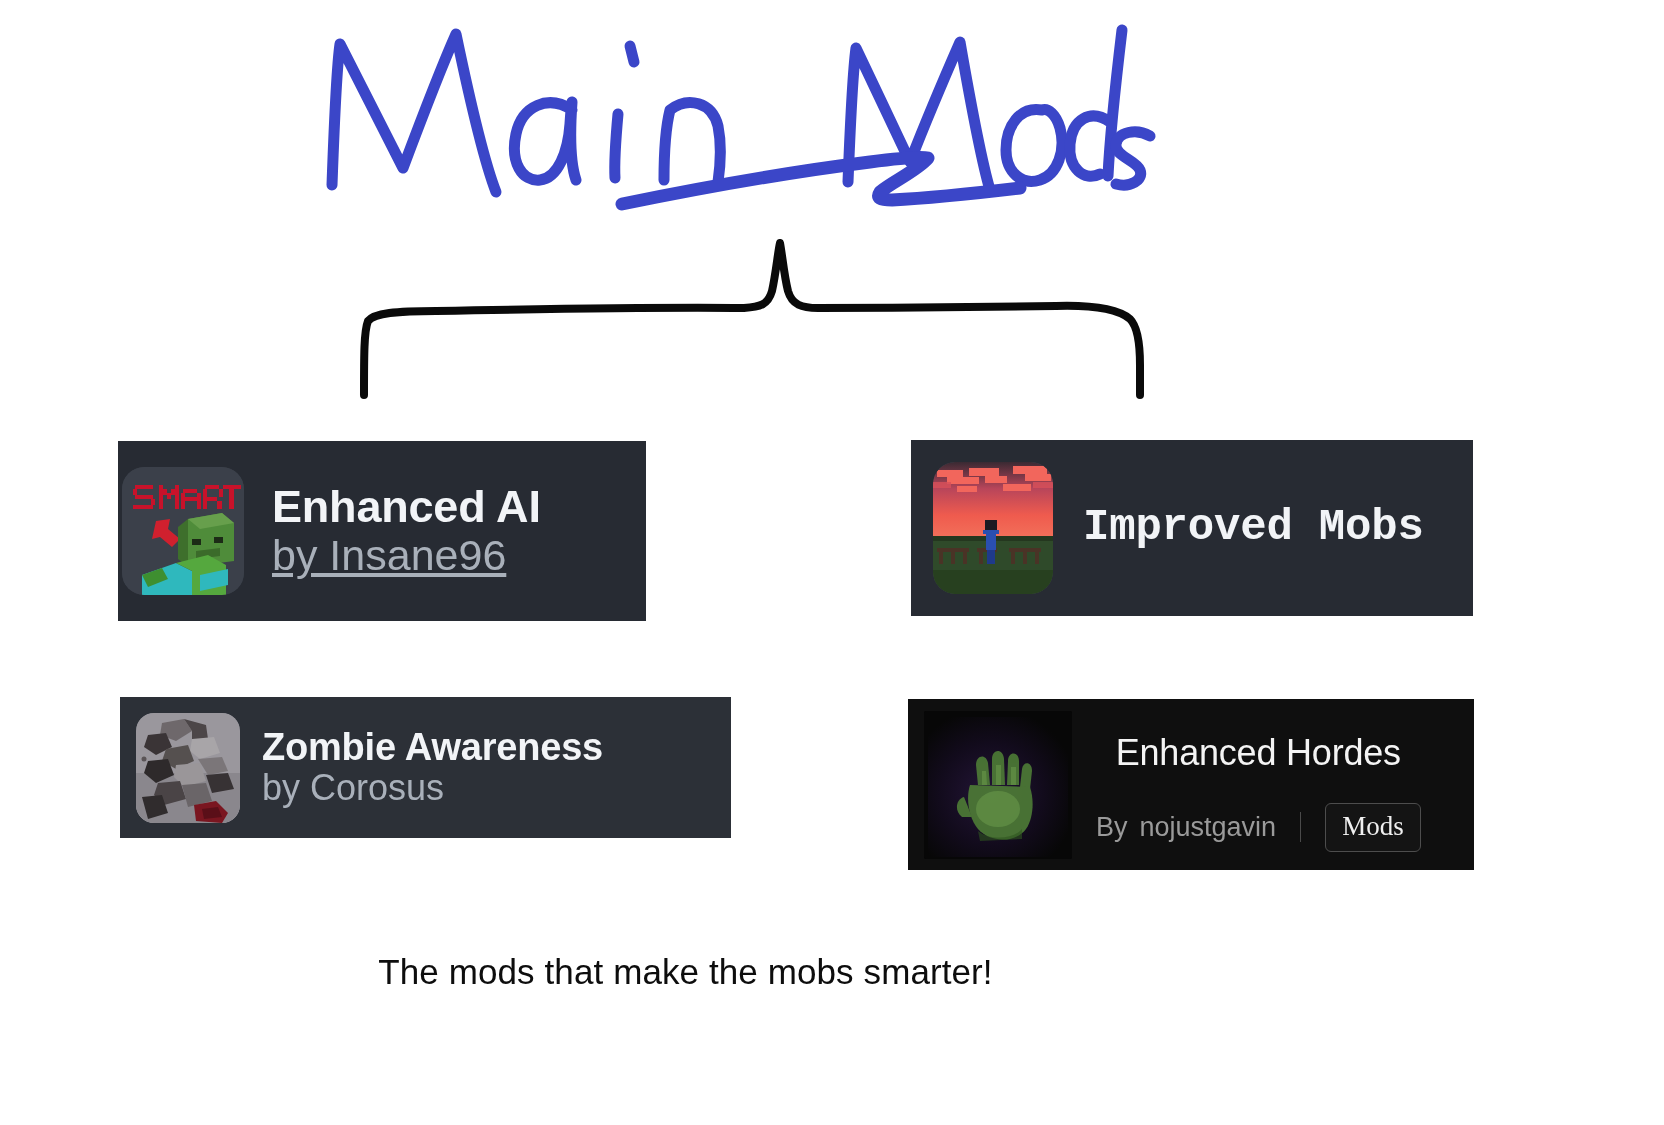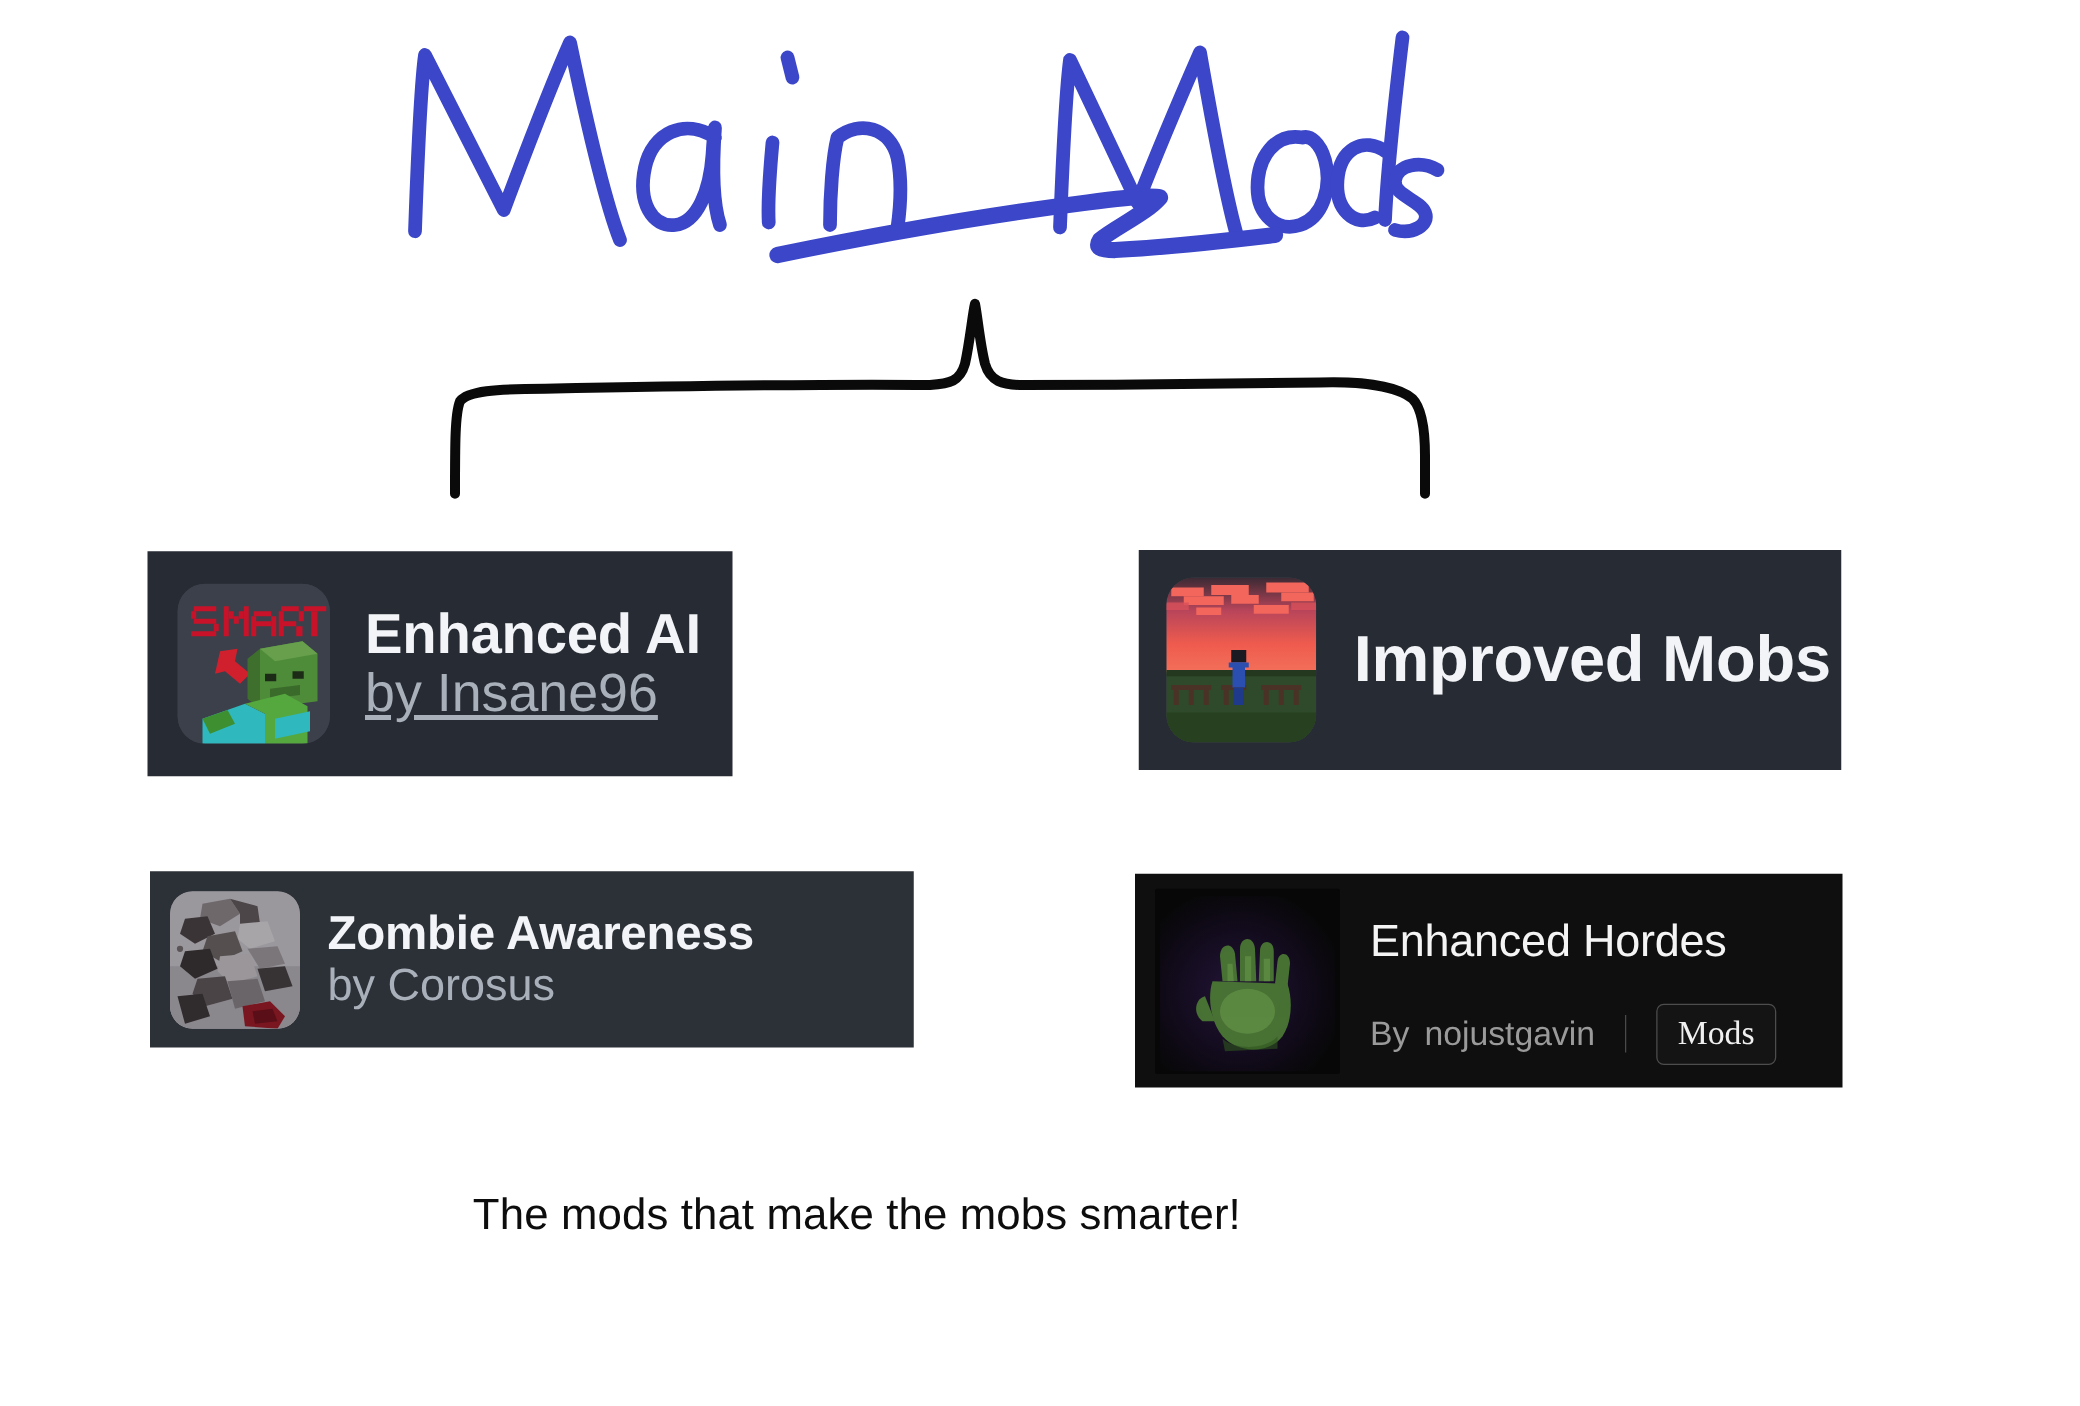--- a/index.html
+++ b/index.html
@@ -66,24 +66,24 @@
 
   .card-author {
     color: #a9b0ba;
     white-space: nowrap;
   }
 
   
   #card-enhanced-ai {
     left: 118px;
     top: 441px;
-    width: 468px;
+    width: 528px;
     height: 180px;
     background: #272b33;
-    padding-left: 24px;
+    padding-left: 4px;
   }
   #card-enhanced-ai .card-thumb {
     width: 122px;
     height: 128px;
     border-radius: 22px;
     background: #3b404a;
   }
   #card-enhanced-ai .card-text { margin-left: 28px; }
   #card-enhanced-ai .card-title { font-size: 45px; line-height: 1.08; }
   #card-enhanced-ai .card-author { font-size: 43px; line-height: 1.12; text-decoration: underline; }
@@ -96,21 +96,21 @@
     height: 176px;
     background: #272b33;
     padding-left: 22px;
   }
   #card-improved-mobs .card-thumb {
     width: 120px;
     height: 132px;
     border-radius: 22px;
   }
   #card-improved-mobs .card-text { margin-left: 30px; }
-  #card-improved-mobs .card-title { font-size: 52px; line-height: 1.08; }
+  #card-improved-mobs .card-title { font-size: 44px; line-height: 1.08; font-family: Liberation Mono, monospace; }
   #card-improved-mobs .card-author { font-size: 42px; line-height: 1.12; }
 
   
   #card-zombie-awareness {
     left: 120px;
     top: 697px;
     width: 611px;
     height: 141px;
     background: #2c3037;
     padding-left: 16px;
@@ -137,20 +137,21 @@
   #card-enhanced-hordes .card-thumb {
     width: 148px;
     height: 148px;
     border-radius: 2px;
     background: #090909;
   }
   #card-enhanced-hordes .card-text {
     margin-left: 24px;
     justify-content: flex-start;
     padding-top: 16px;
+    align-items: center;
   }
   #card-enhanced-hordes .card-title {
     font-size: 36px;
     font-weight: normal;
     color: #f4f4f4;
     line-height: 1.1;
   }
   .hordes-meta {
     display: flex;
     align-items: center;

